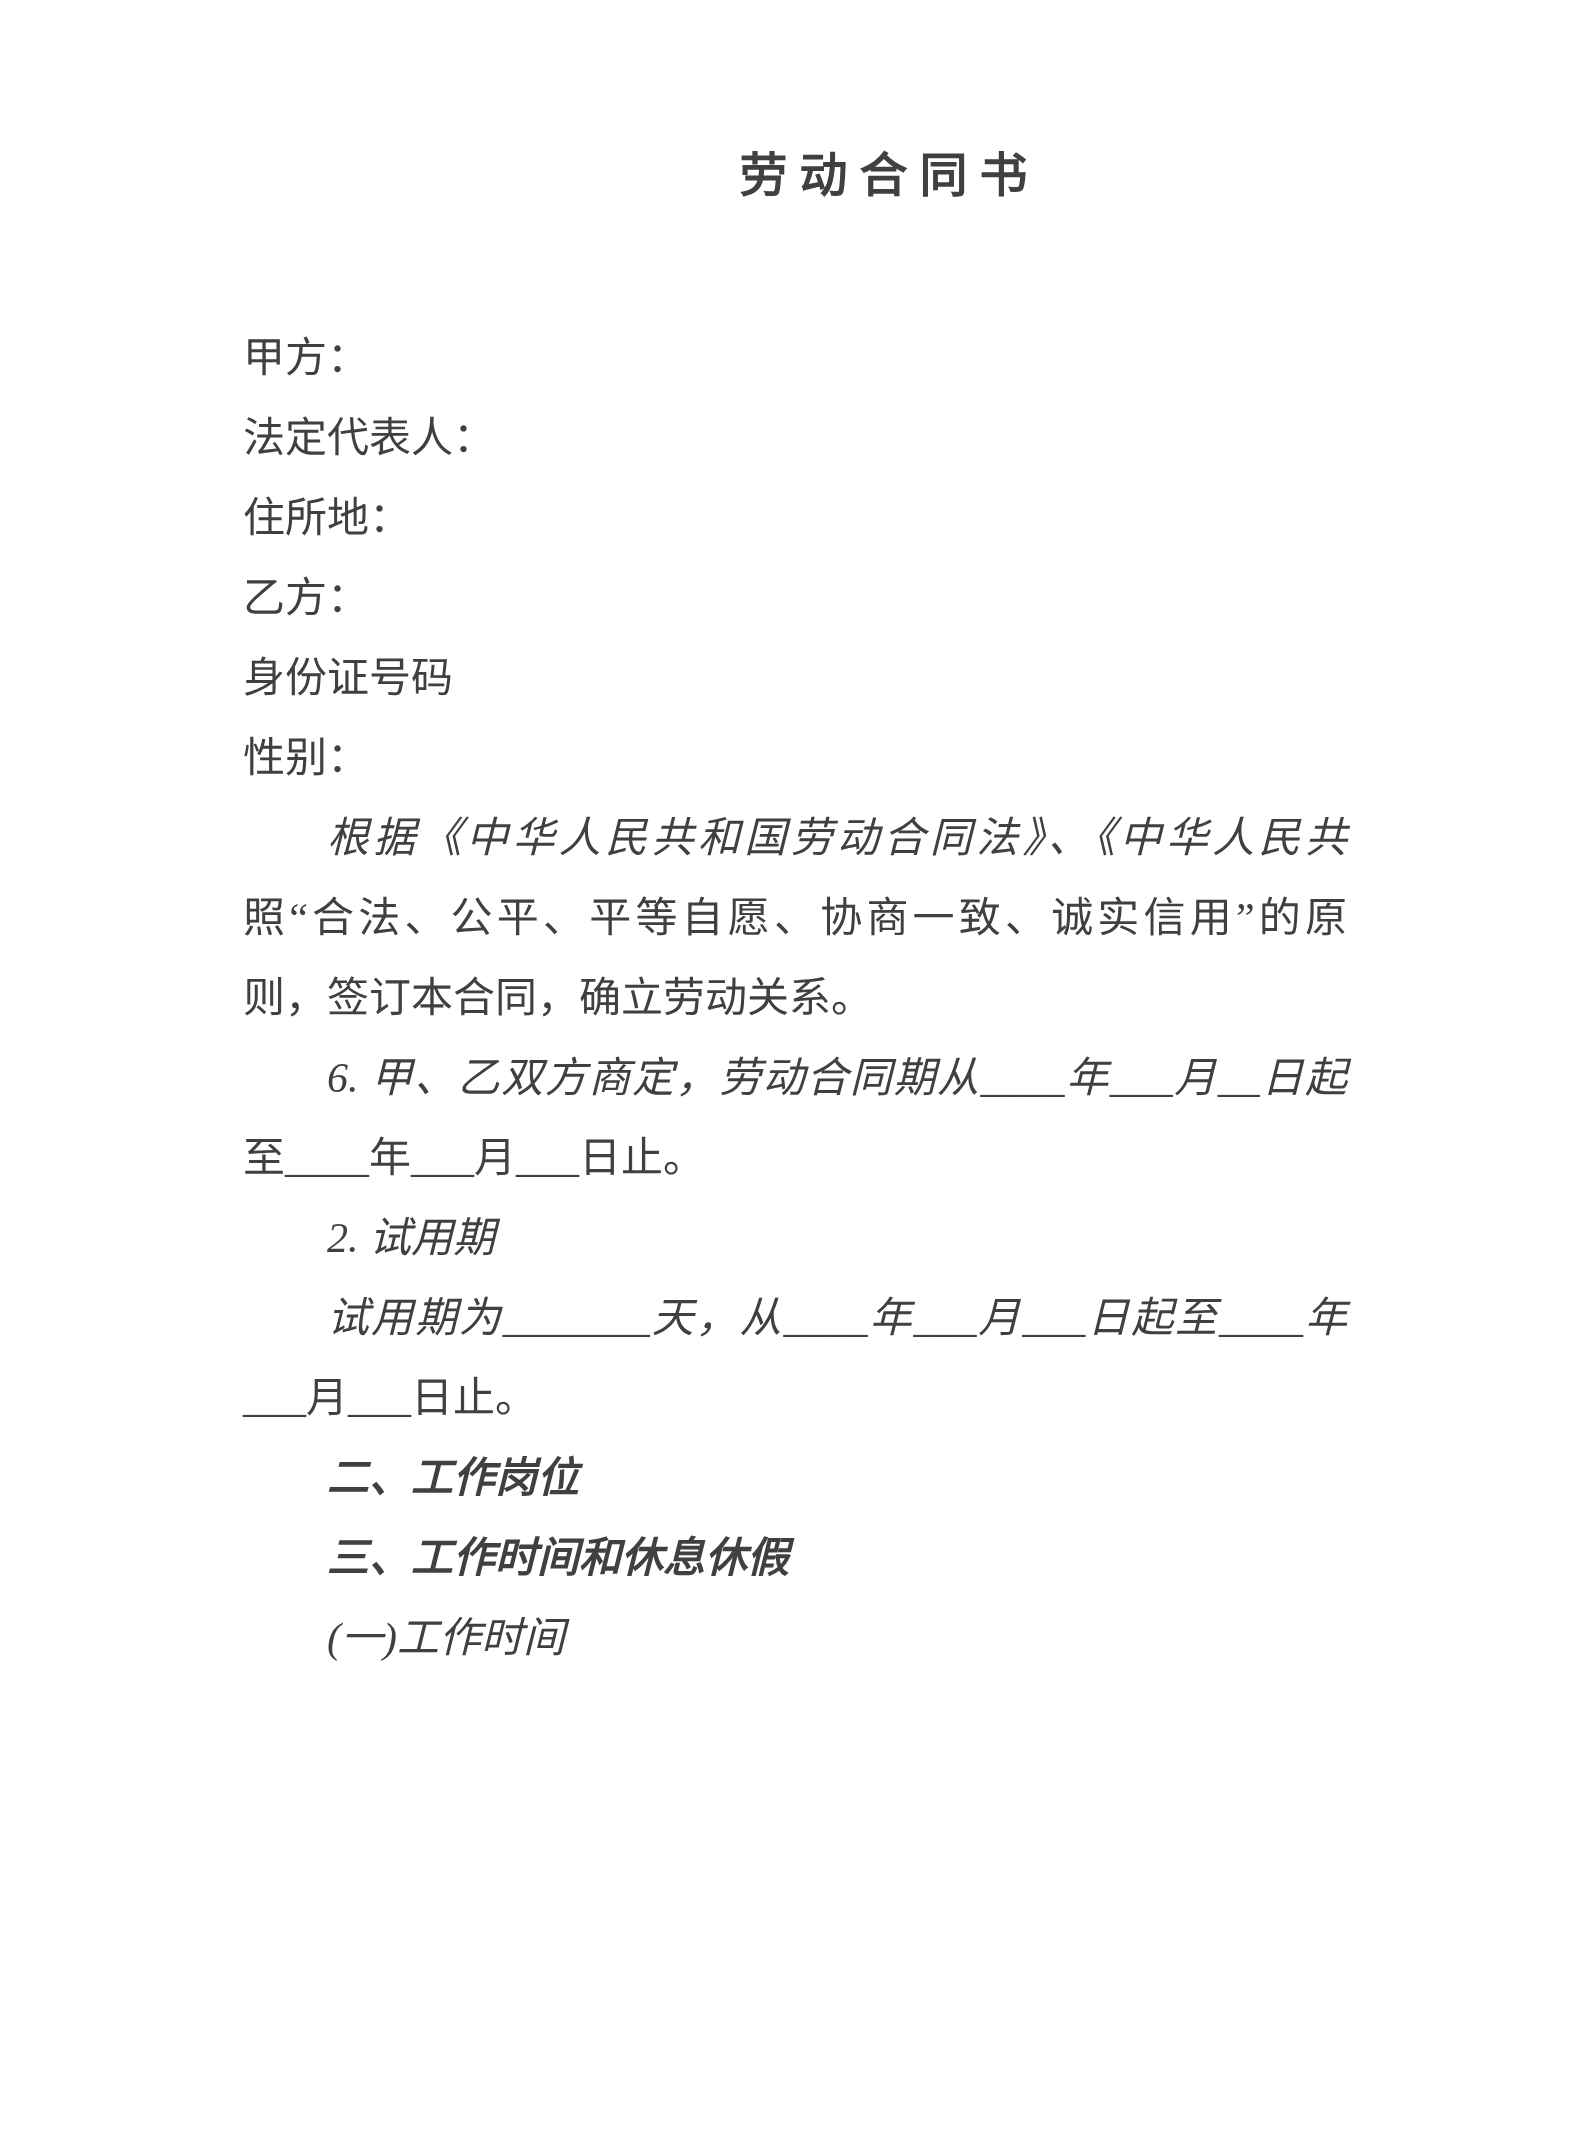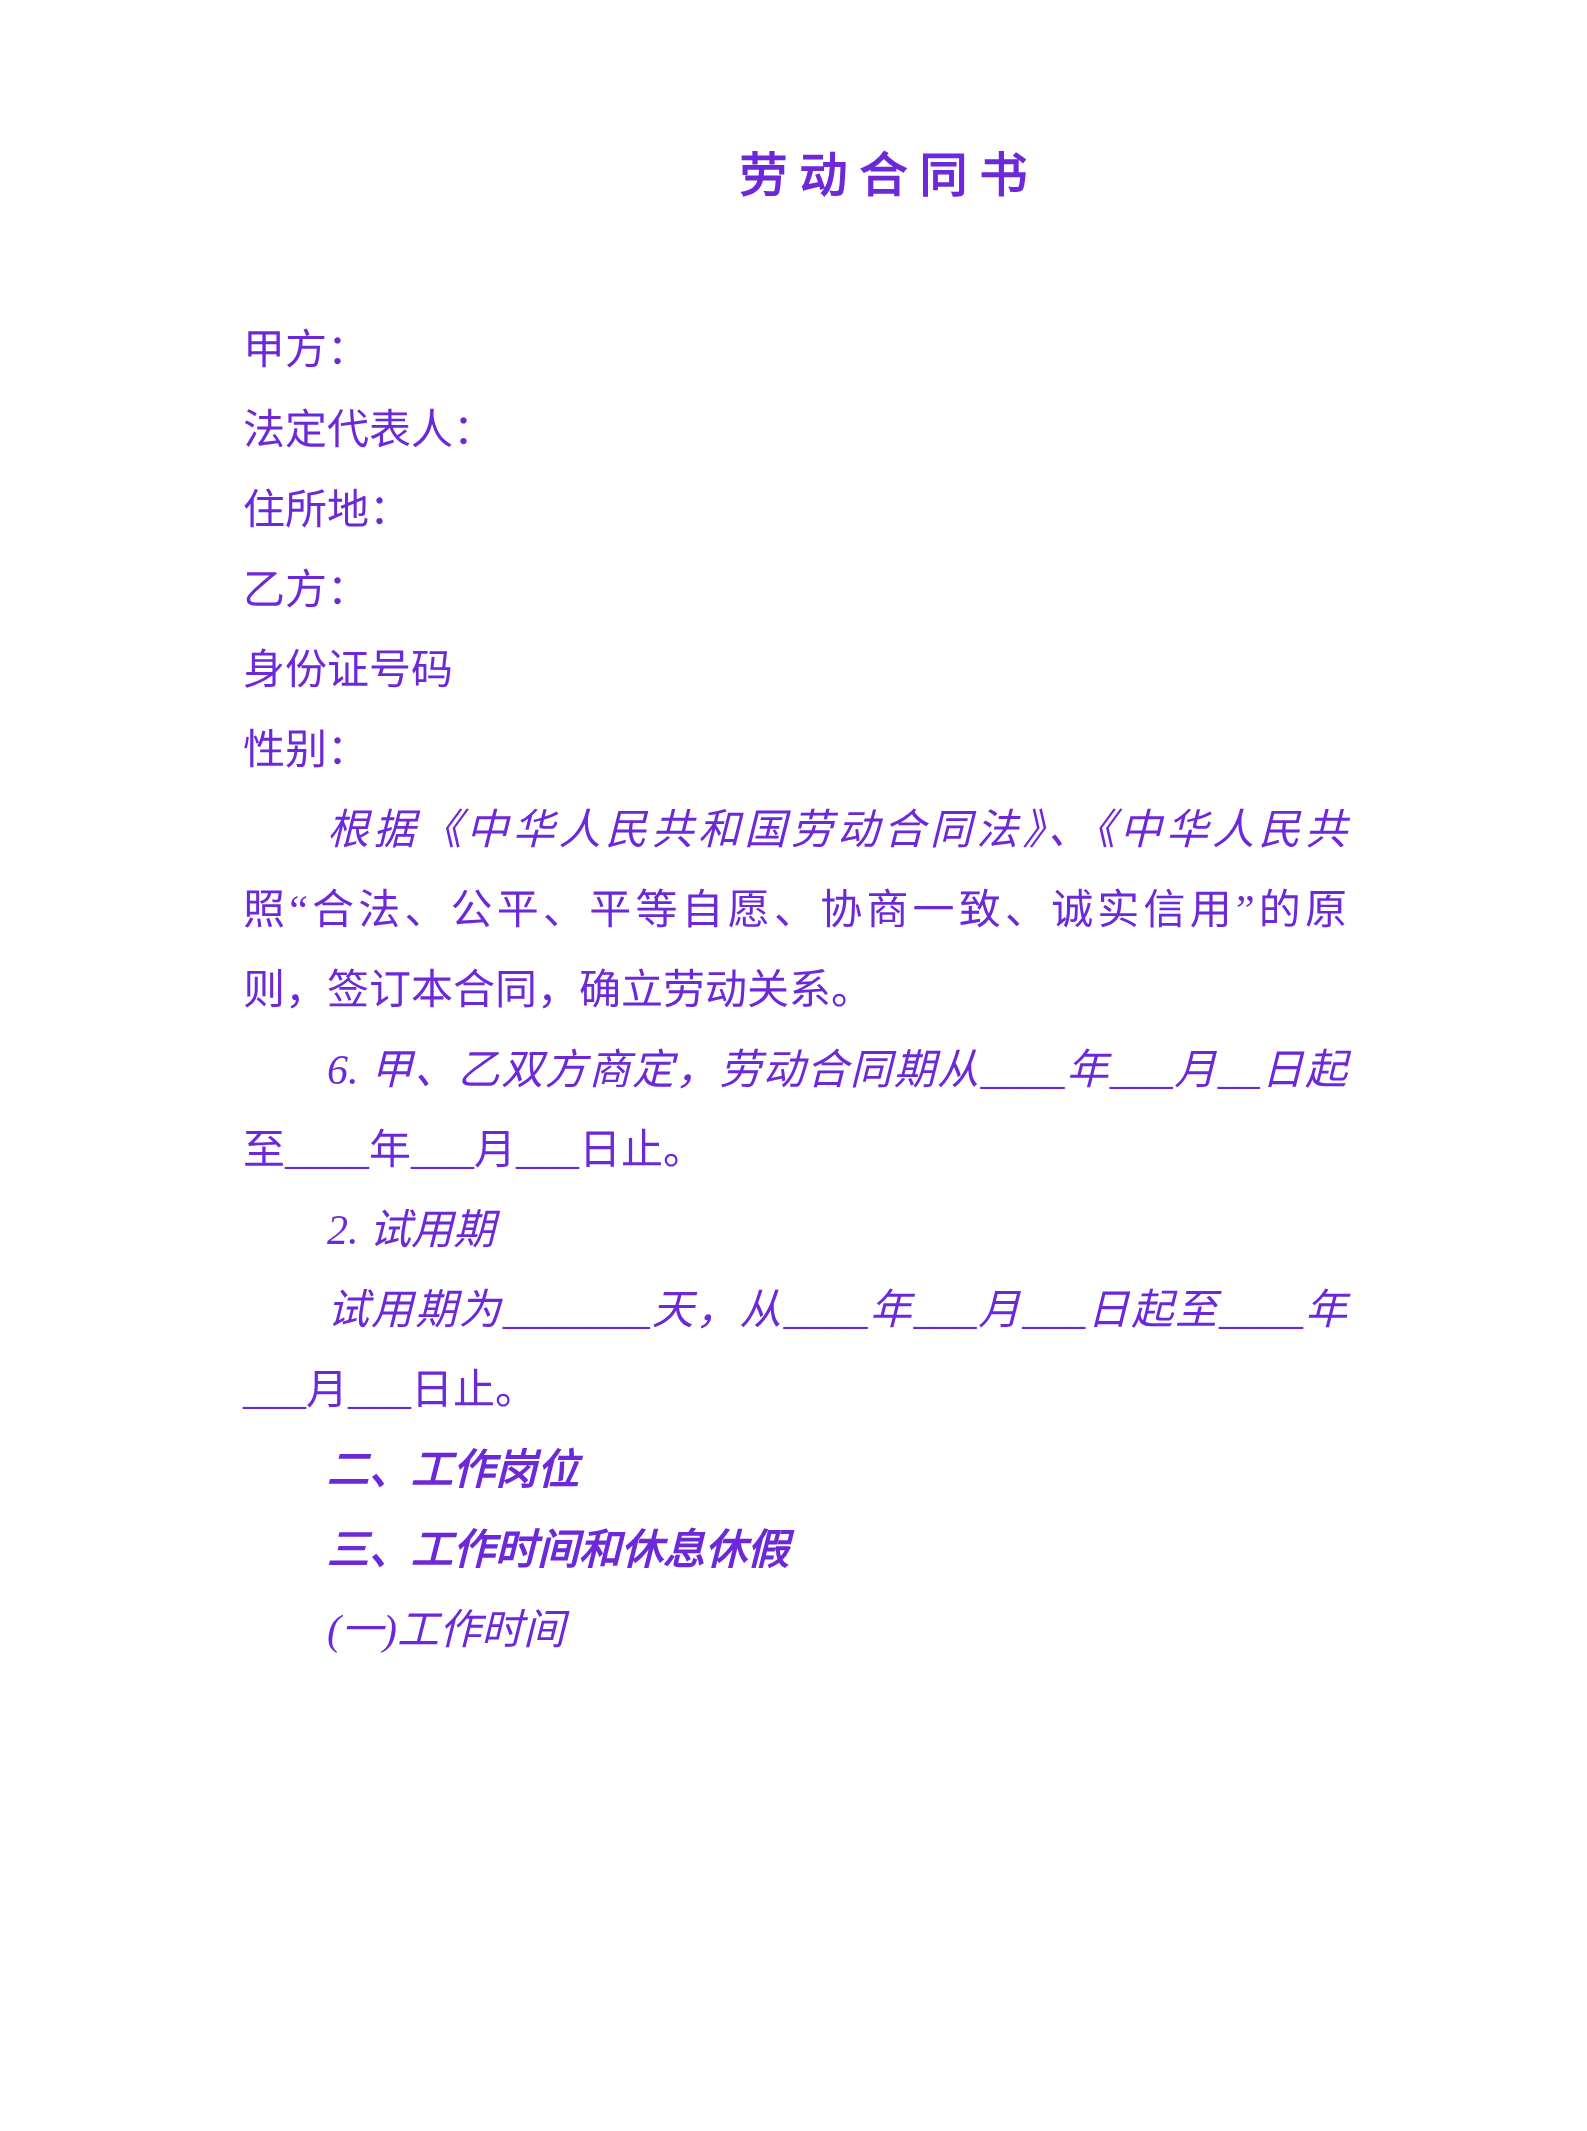--- a/index.html
+++ b/index.html
@@ -5,41 +5,41 @@
   html, body {
     margin: 0;
     padding: 0;
     background: #ffffff;
   }
   .page {
     position: relative;
     width: 1587px;
     height: 2131px;
     background: #ffffff;
-    color: #6d28d9;
+    color: #404040;
     overflow: hidden;
     font-family: "Liberation Serif", "DejaVu Serif", serif;
   }
   .doc-title {
     position: absolute;
     top: 140px;
     left: 0;
     width: 100%;
     box-sizing: border-box;
     padding-left: 192px; 
     text-align: center;
     font-size: 48px;
     line-height: 72px;
     font-weight: bold;
     letter-spacing: 12px;
     font-family: "Liberation Serif", "DejaVu Serif", serif;
   }
   .contract-body {
     position: absolute;
-    top: 310px;
+    top: 318px;
     left: 243px;
     width: 1104px;
   }
   .line {
     font-size: 42px;
     line-height: 80px;
     height: 80px;
     text-align: left;
     font-family: "Liberation Serif", "DejaVu Serif", serif;
   }

